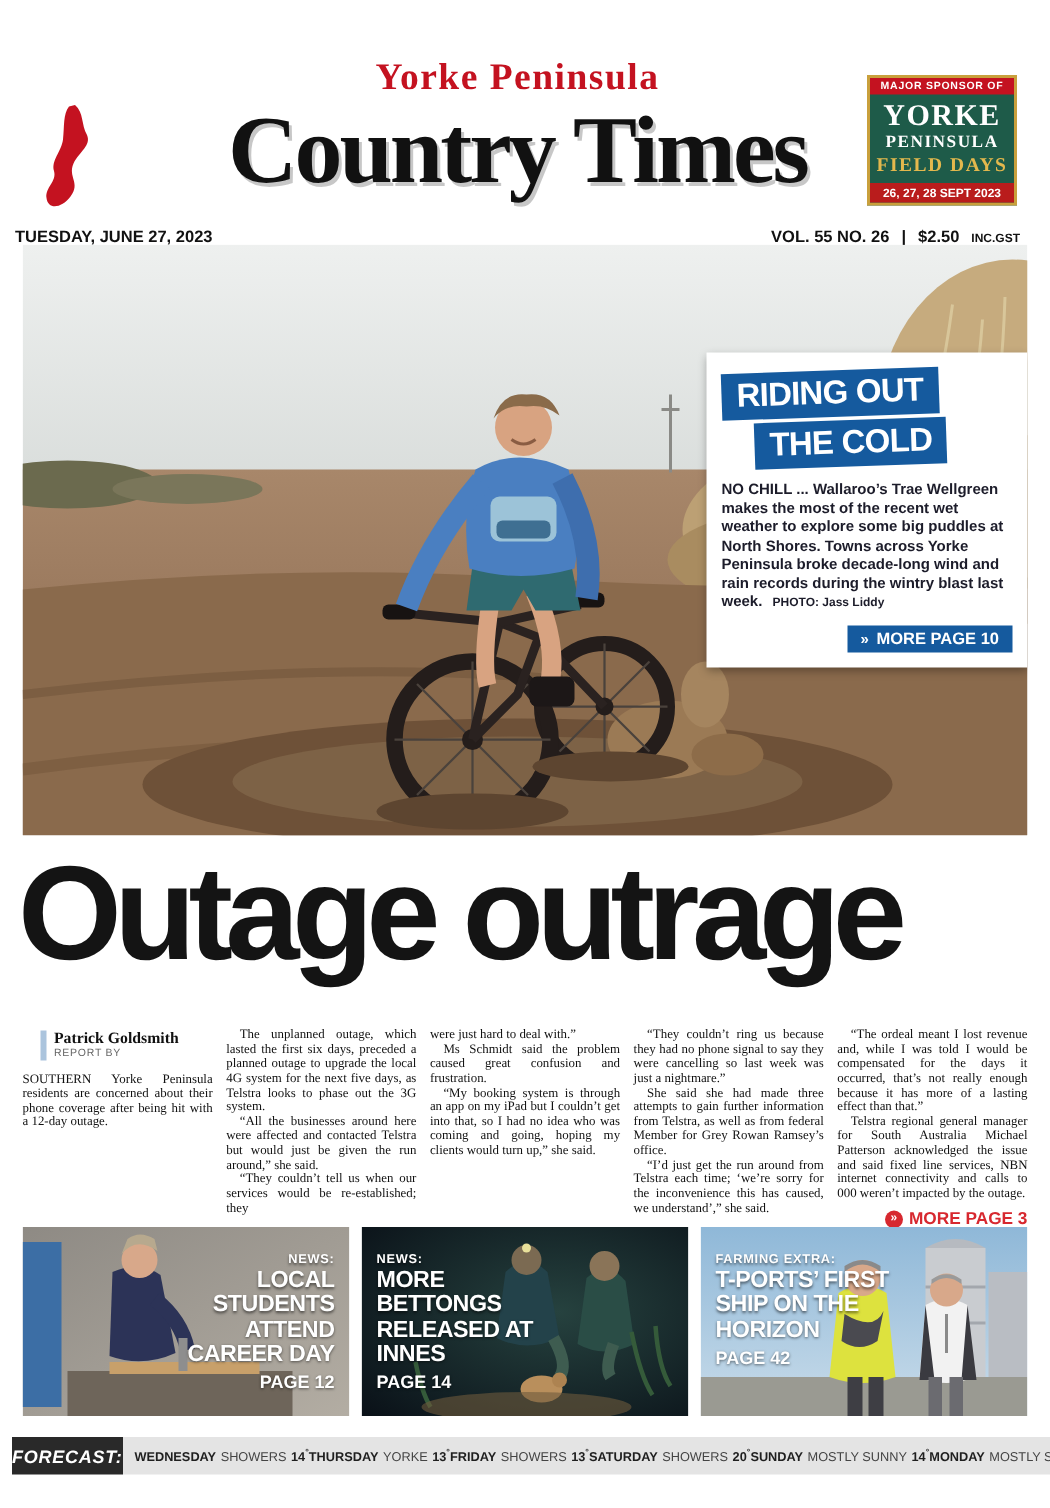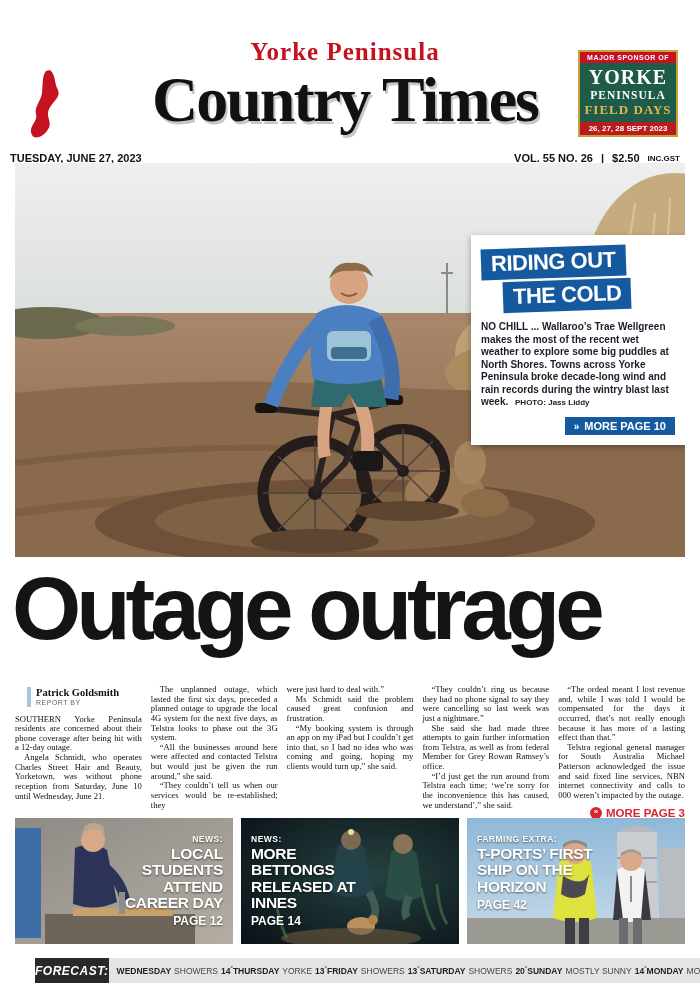--- a/index.html
+++ b/index.html
@@ -65,21 +65,21 @@
   .teaser svg { position:absolute; inset:0; }
   .teaser-text { position:absolute; top:16px; font-family:"Liberation Sans", sans-serif; color:#fff;
     text-shadow:0 1px 2px rgba(0,0,0,0.55); }
   .teaser-text.right { right:10px; text-align:right; width:120px; }
   .teaser-text.left { left:10px; text-align:left; width:125px; }
   .t-kicker { font-size:8.5px; font-weight:bold; letter-spacing:0.5px; }
   .t-title { font-size:15.5px; font-weight:bold; line-height:1.05; margin-top:2px; letter-spacing:-0.3px; }
   .t-page { font-size:12px; font-weight:bold; margin-top:3px; }
 
   
-  .forecast { position:absolute; top:958px; left:35px; width:665px; display:flex; height:25px;
+  .forecast { position:absolute; top:958px; left:8px; width:665px; display:flex; height:25px;
     font-family:"Liberation Sans", sans-serif; }
   .forecast-label { background:#292929; color:#fff; font-weight:bold; font-style:italic; font-size:12px;
     display:flex; align-items:center; justify-content:center; width:92px; letter-spacing:0.5px; }
   .forecast-days { flex:1; background:#e4e4e4; display:flex; align-items:center; justify-content:space-around; padding:0 8px; }
   .fc-item { font-size:8.5px; color:#444; white-space:nowrap; }
   .fc-day { font-weight:bold; color:#1f1f1f; margin-right:3px; }
   .fc-temp { font-weight:bold; color:#1f1f1f; margin-left:3px; }
   .fc-temp sup { font-size:6px; }
 </style>
 </head>
@@ -221,21 +221,20 @@
     <div class="column" data-colindex="0">
       <div class="byline">
         <div class="byline-bar"></div>
         <div>
           <div class="byline-name">Patrick Goldsmith</div>
           <div class="byline-role">REPORT BY</div>
         </div>
       </div>
       <div>
           <p>SOUTHERN Yorke Peninsula residents are concerned about their phone coverage after being hit with a 12-day outage.</p>
-          <p>Angela Schmidt, who operates Charles Street Hair and Beauty, Yorketown, was without phone reception from Saturday, June 10 until Wednesday, June 21.</p>
         </div>
     </div>
     <div class="column" data-colindex="1">
       <div>
           <p>The unplanned outage, which lasted the first six days, preceded a planned outage to upgrade the local 4G system for the next five days, as Telstra looks to phase out the 3G system.</p>
           <p>“All the businesses around here were affected and contacted Telstra but would just be given the run around,” she said.</p>
           <p>“They couldn’t tell us when our services would be re-established; they</p>
         </div>
     </div>
     <div class="column" data-colindex="2">

